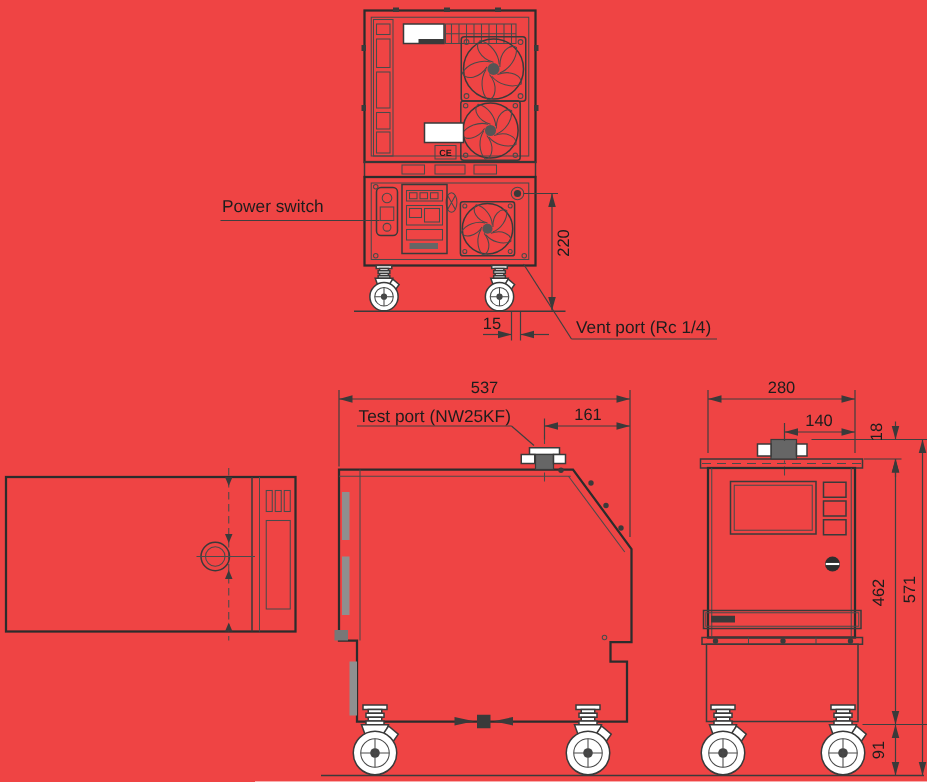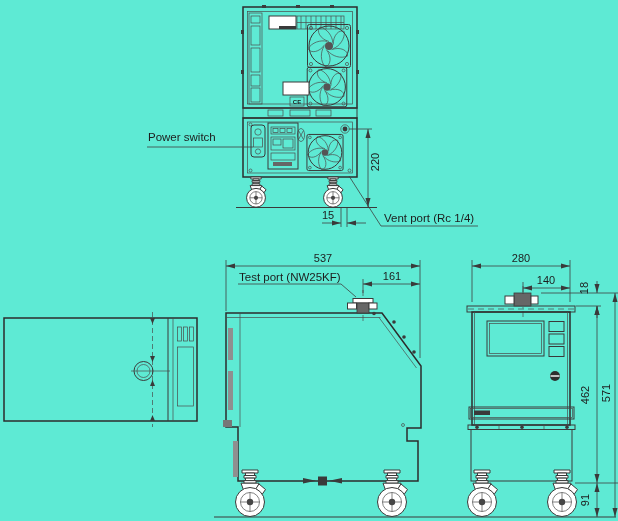--- a/index.html
+++ b/index.html
@@ -1,16 +1,16 @@
 <!DOCTYPE html>
 <html><head>
 <meta charset="utf-8">
 <style>
   html,body{margin:0;padding:0;background:#ffffff;}
-  .stage{position:relative;width:618px;height:521px;background:#5eead4;overflow:hidden;
+  .stage{position:relative;width:618px;height:521px;background:#ef4444;overflow:hidden;
          font-family:"Liberation Sans", sans-serif;}
   svg{position:absolute;left:0;top:0;}
   svg text{font-family:"Liberation Sans", sans-serif;fill:#1d1d1d;}
   .ln{stroke:#3a3a3a;fill:none;stroke-width:1;}
   .lnb{stroke:#2c2c2c;fill:none;stroke-width:1.5;}
   .lnt{stroke:#4a4a4a;fill:none;stroke-width:.7;}
   .dim{stroke:#3f3f3f;fill:none;stroke-width:.8;}
   .fillw{fill:#ffffff;stroke:#3a3a3a;stroke-width:1;}
   .filld{fill:#3a3a3a;stroke:none;}
   .fillg{fill:#8f8f8f;stroke:none;}

